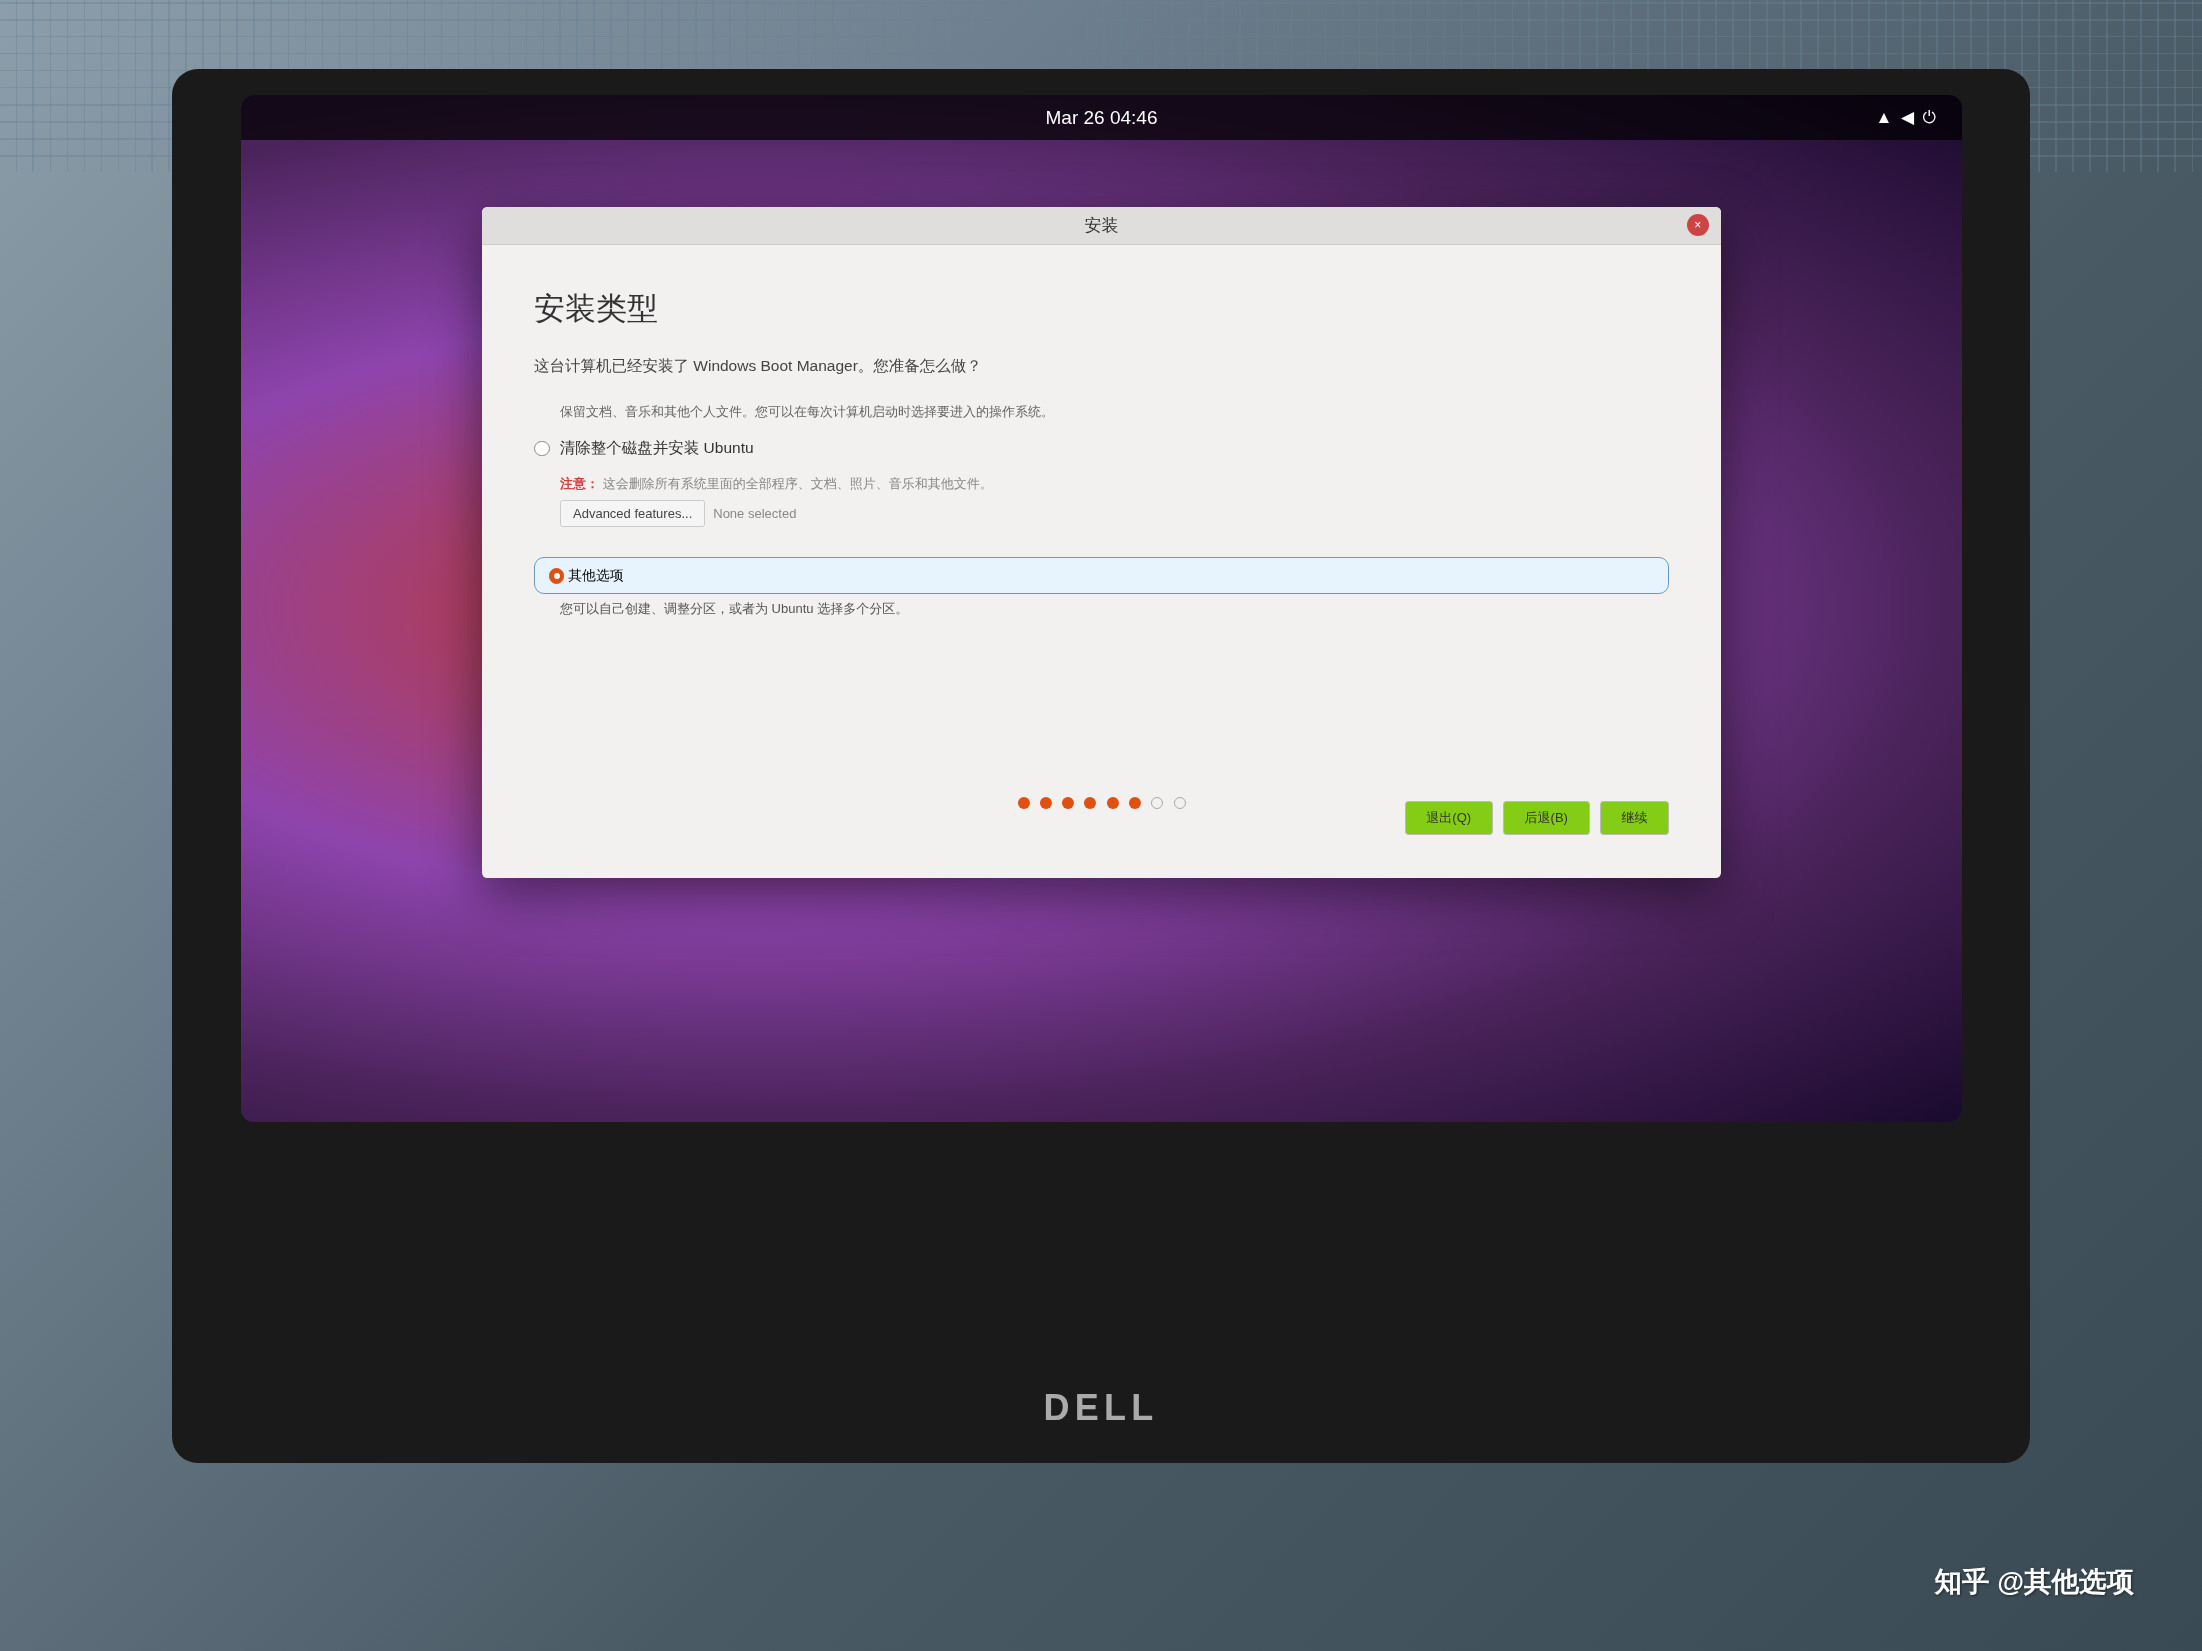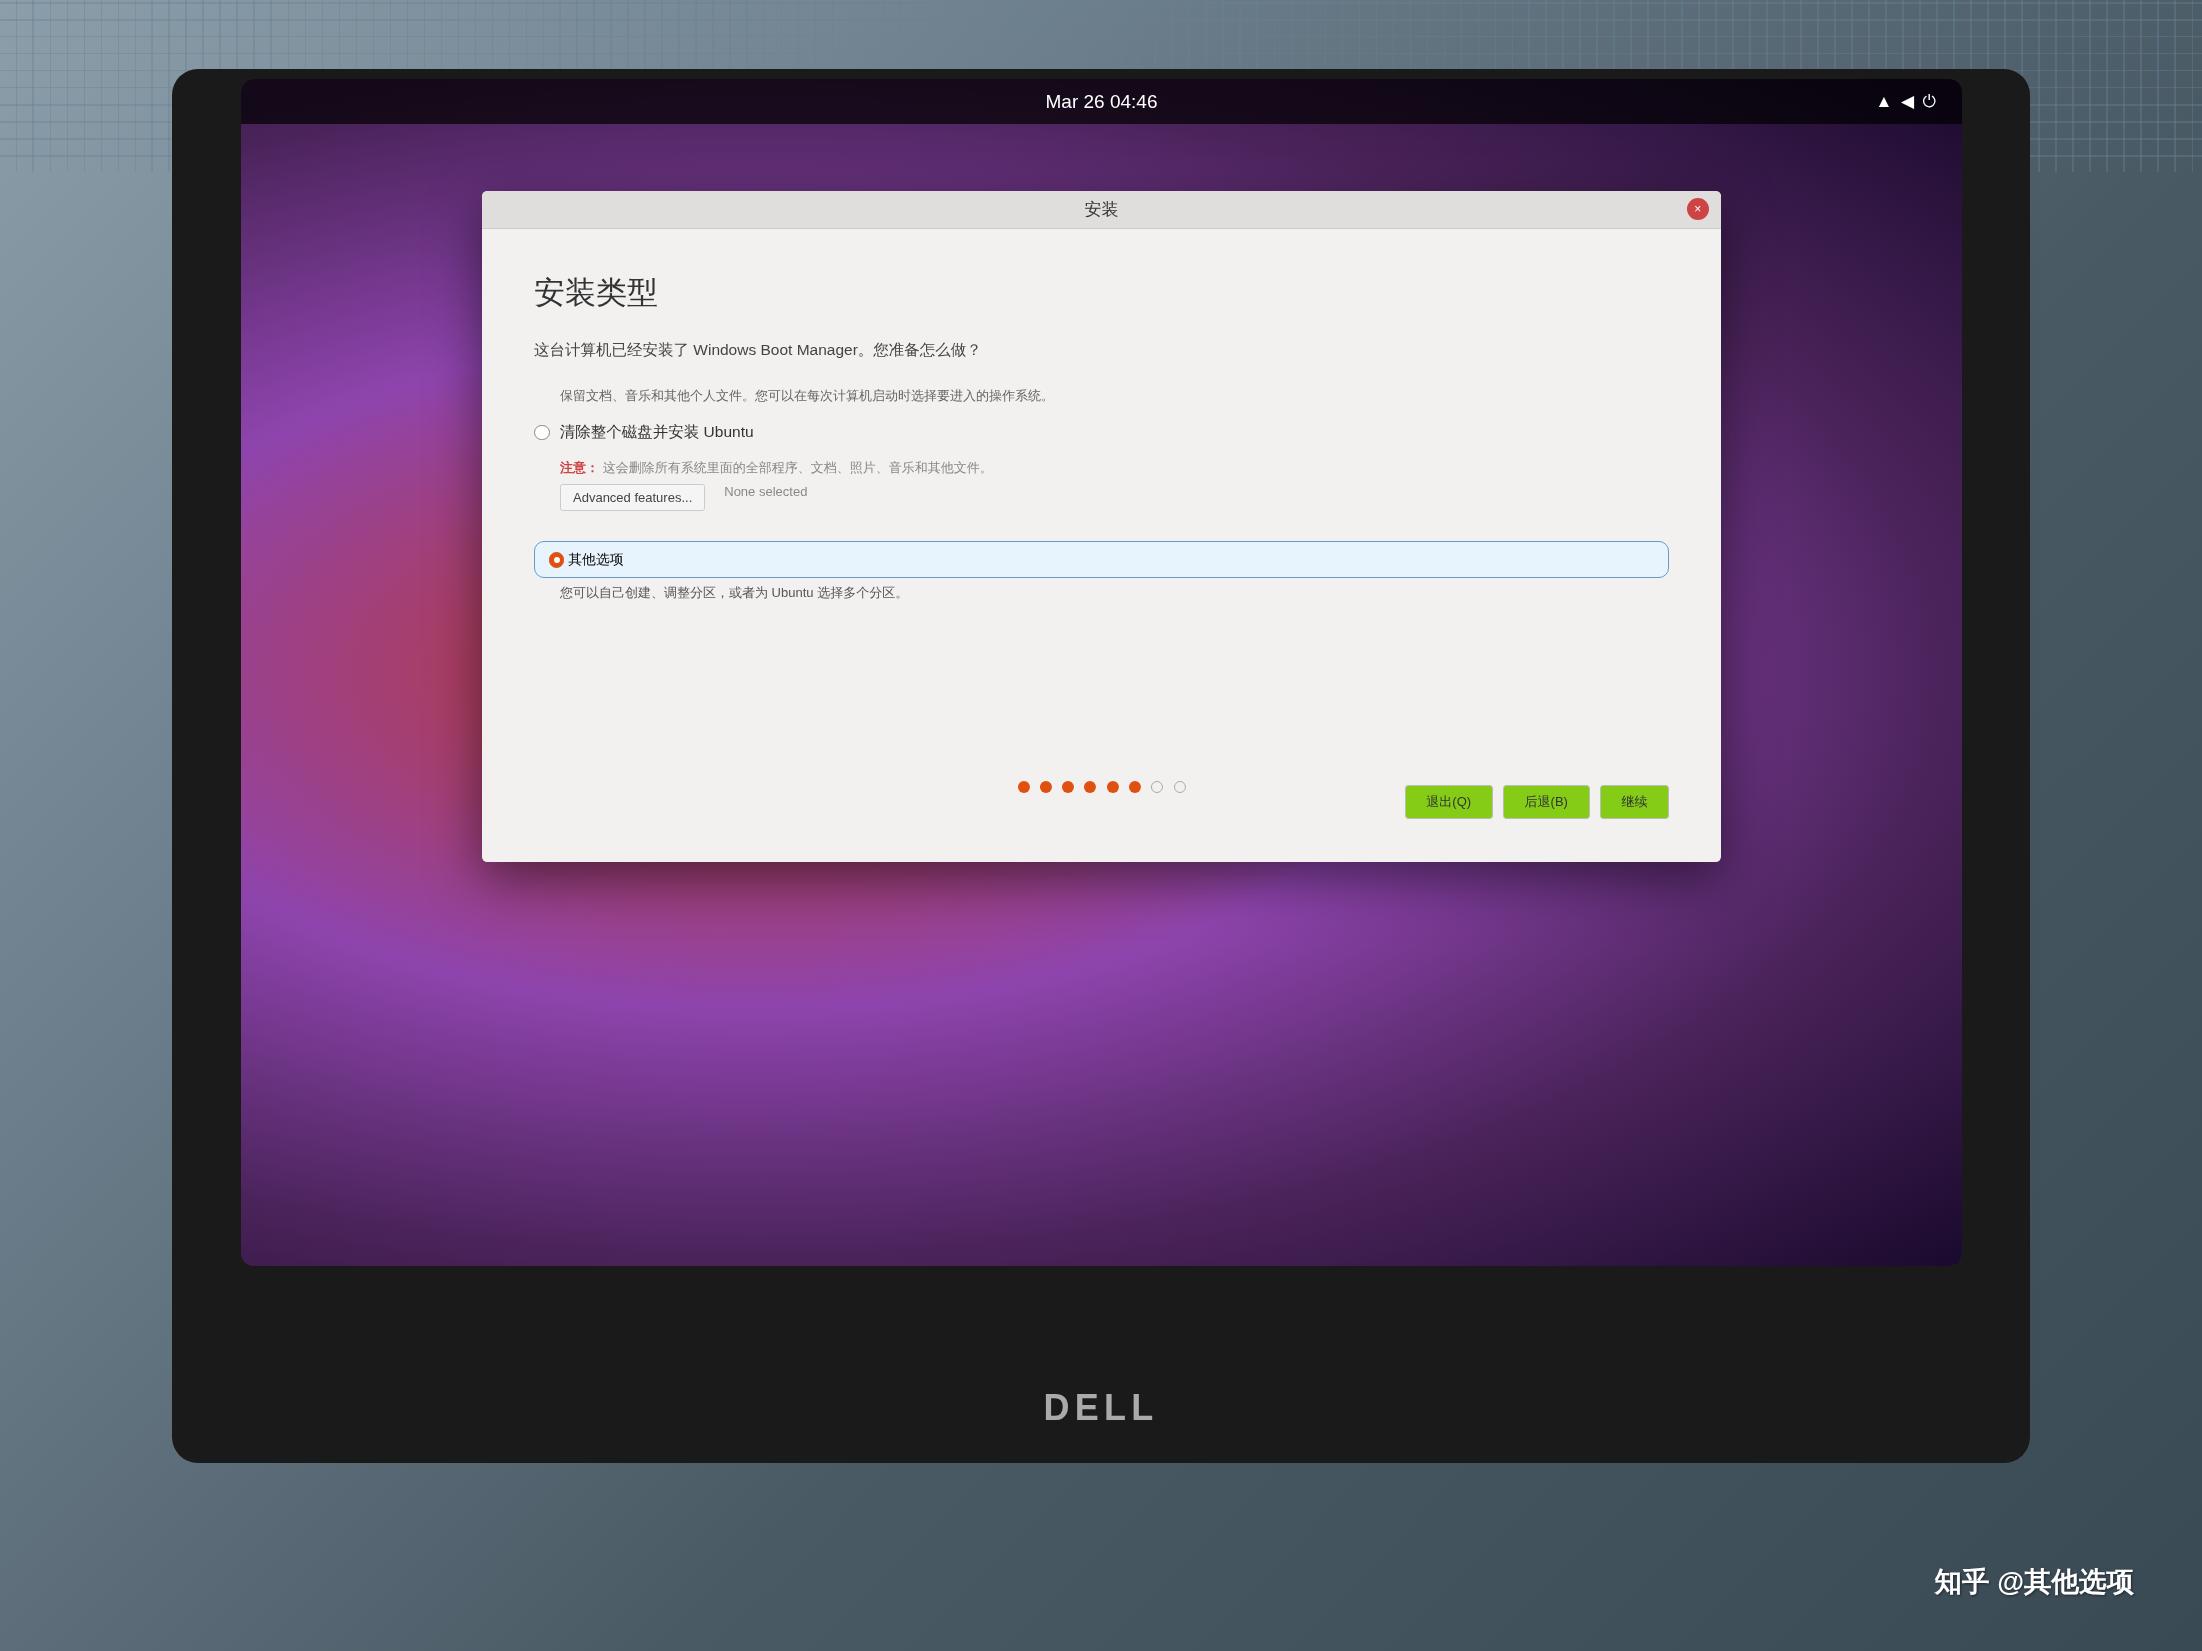--- a/index.html
+++ b/index.html
@@ -28,23 +28,23 @@
       width: 1858px;
       height: 1394px;
       background: #1a1a1a;
       border-radius: 26px;
     }
 
     
     .laptop-screen-area {
       position: absolute;
       left: 69px;
-      top: 10px;
+      top: 26px;
       width: 1721px;
-      height: 1187px;
+      height: 1027px;
       background: #2a2a2a;
       border-radius: 13px;
       overflow: hidden;
     }
 
     
     .ubuntu-desktop {
       position: absolute;
       inset: 0;
       background: radial-gradient(ellipse at 30% 50%, #c0392b 0%, #8e44ad 40%, #4a235a 70%, #1a0a2e 100%);
@@ -208,22 +208,22 @@
     }
 
     .warning-note {
       color: #cc4444;
       font-weight: bold;
     }
 
     
     .advanced-row {
       display: flex;
-      align-items: flex-start;
-      gap: 19px;
+      align-items: center;
+      gap: 8px;
       margin-left: 26px;
       margin-top: 6.9px;
     }
 
     .advanced-btn {
       background: #f5f5f5;
       border: 0.9px solid #ccc;
       padding: 5.2px 12px;
       font-size: 13px;
       color: #444;

